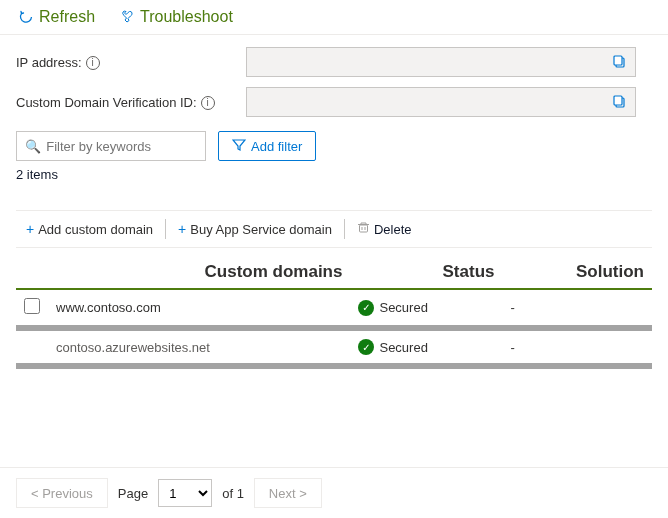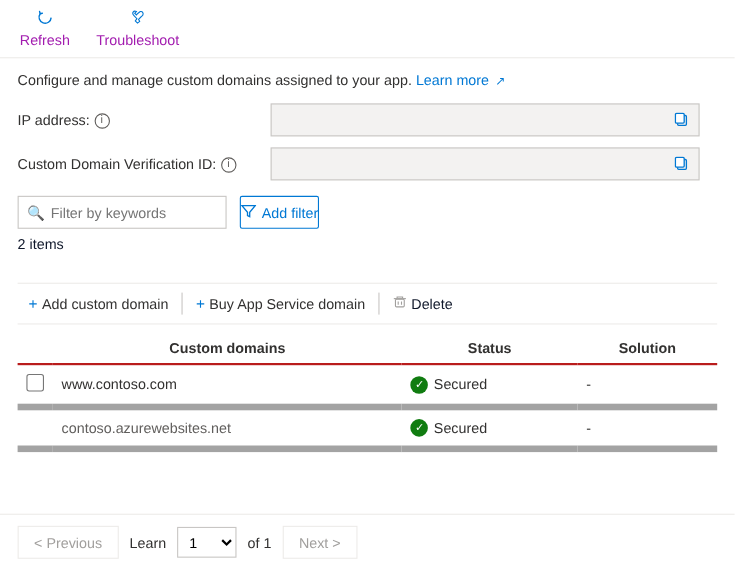--- a/index.html
+++ b/index.html
@@ -20,24 +20,23 @@
       border-bottom: 1px solid #edebe9;
       gap: 16px;
     }
     .toolbar-btn {
       display: flex;
       align-items: center;
       gap: 5px;
       background: none;
       border: none;
       cursor: pointer;
-      font-size: 13px;
-      color: #a21caf;
+      font-size: 16px;
+      color: #4d7c0f;
       padding: 2px 4px;
-      flex-direction: column;
     }
     .icon-refresh {
       width: 16px; height: 16px;
       display: inline-flex; align-items: center; justify-content: center;
     }
     .icon-wrench {
       width: 16px; height: 16px;
       display: inline-flex; align-items: center; justify-content: center;
     }
 
@@ -140,21 +139,21 @@
       margin-right: 5px;
       font-size: 13px;
     }
     .add-filter-btn {
       display: flex;
       align-items: center;
       gap: 5px;
       background: none;
       border: 1px solid #0078d4;
       color: #0078d4;
-      padding: 4px 0;
+      padding: 4px 13px;
       height: 30px;
       cursor: pointer;
       font-size: 13px;
       border-radius: 2px;
     }
 
     .items-count {
       font-size: 13px;
       color: #0f172a;
       margin-bottom: 28px;
@@ -194,26 +193,26 @@
 
     
     .table-wrap {
       width: 100%;
     }
     table {
       width: 100%;
       border-collapse: collapse;
     }
     thead th {
-      text-align: center;
+      text-align: right;
       font-weight: 600;
-      font-size: 13px;
+      font-size: 17px;
       color: #323130;
       padding: 6px 8px;
-      border-bottom: 2px solid #b91c1c;
+      border-bottom: 2px solid #4d7c0f;
     }
     thead th:first-child {
       width: 30px;
     }
     tbody td {
       padding: 8px 8px;
       font-size: 13px;
       color: #323130;
       border-bottom: 6px solid #a3a3a3;
     }
@@ -308,27 +307,20 @@
         <svg width="14" height="14" viewBox="0 0 14 14" fill="none">
           <path d="M9.5 1.5 Q11.5 1 12 3 Q12.5 5 10.5 6L8 8.5 9 10.5 7 12 5 10 6.5 8 4 5.5 Q2 3.5 3 2 Q4 0.5 6 1.5L4.5 3 6 4.5 7.5 3Z" stroke="#0078d4" stroke-width="1" fill="none"></path>
         </svg>
       </span>
       <span>Troubleshoot</span>
     </button>
   </div>
 
   <div class="main">
 
-    <div class="info-text">
-      <span>Configure and manage custom domains assigned to your app.</span>
-      <a href="#">
-        <span>Learn more</span>
-        <span style="font-size:11px; margin-left:2px;">↗</span>
-      </a>
-    </div>
 
     <div class="form-row">
       <div class="form-label">
         <span>IP address:</span>
         <span class="info-circle">i</span>
       </div>
       <div class="field-input-wrap">
         <input class="field-input" type="text" readonly="" style="">
         <button class="copy-btn">
           <svg width="14" height="14" viewBox="0 0 14 14" fill="none">
@@ -432,19 +424,19 @@
               <td>-</td>
             </tr>
           </tbody>
       </table>
     </div>
   </div>
 </div>
 
 <div class="pagination">
   <button class="page-btn disabled">&lt; Previous</button>
-  <span class="page-label">Learn</span>
+  <span class="page-label">Page</span>
   <select class="page-select">
     <option>1</option>
   </select>
   <span class="page-label">of 1</span>
   <button class="page-btn disabled">Next &gt;</button>
 </div>
 
 </body></html>

